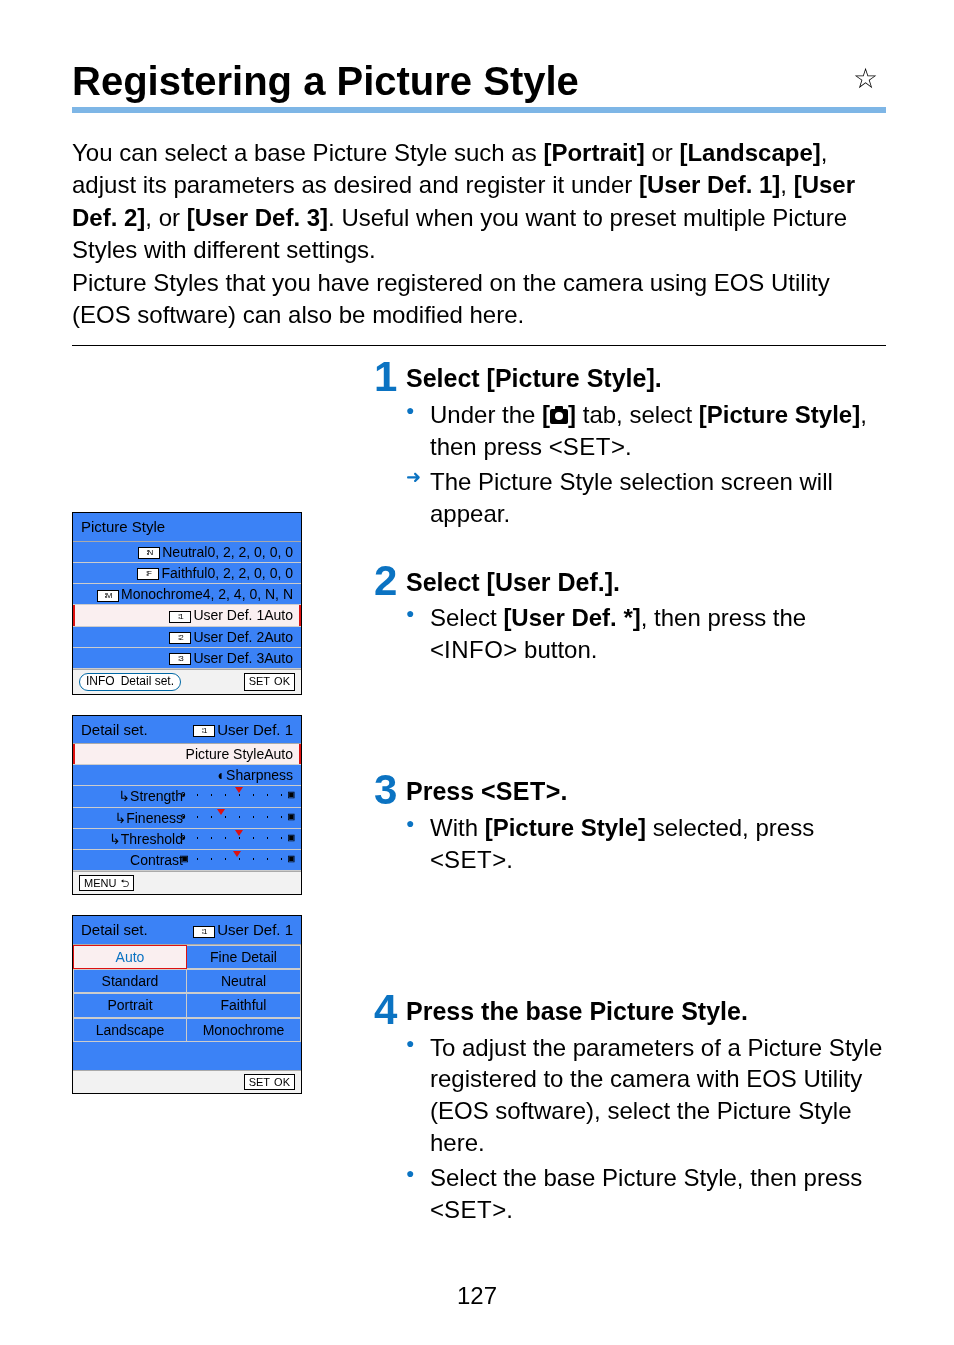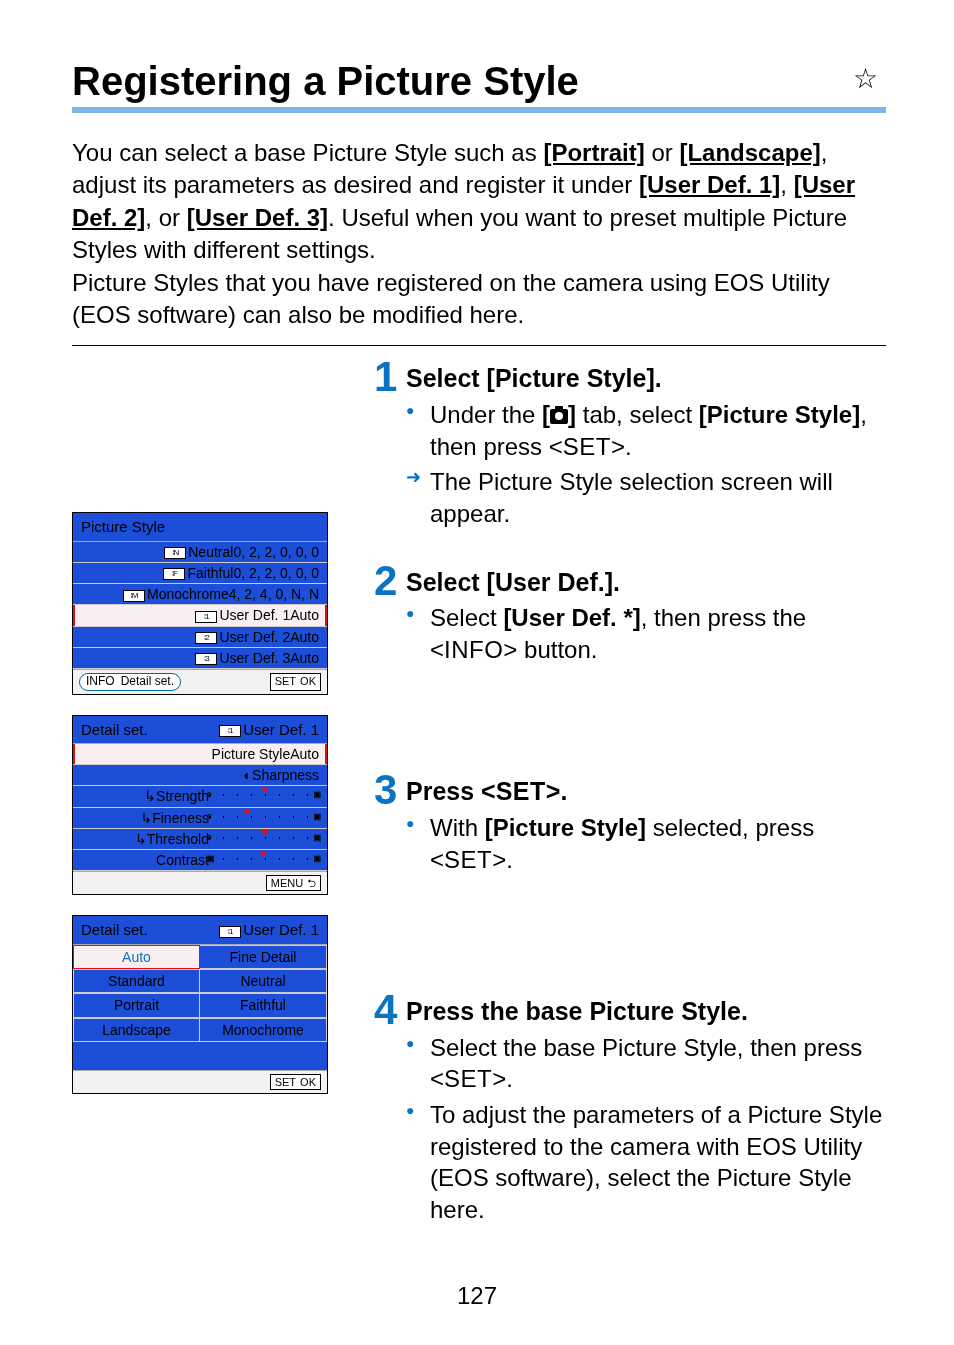--- a/index.html
+++ b/index.html
@@ -28,21 +28,21 @@
     font-size: 28px;
     font-weight: normal;
   }
   .intro {
     font-size: 24px;
     line-height: 1.35;
     padding-bottom: 14px;
     border-bottom: 1px solid #000;
     margin-bottom: 16px;
   }
-  .intro b { font-weight: bold; text-decoration: underline; }
+  .intro b { font-weight: bold; }
 
   
   .cols { display: flex; gap: 40px; }
   .left-col { width: 262px; flex: 0 0 262px; padding-top: 150px; }
   .right-col { flex: 1 1 auto; }
 
   .step { position: relative; padding-left: 32px; margin-bottom: 14px; }
   .step-num {
     position: absolute; left: 0; top: -12px;
     color: #0b73c2; font-weight: bold; font-size: 42px;
@@ -58,22 +58,22 @@
   .bullets li.arrow::before {
     content: "➜"; color: #0b73c2; font-size: 18px; top: 0;
   }
   .cam-icon { display:inline-block; width:18px; height:15px; background:#000; border-radius:2px; position:relative; vertical-align:-1px; }
   .cam-icon::before { content:""; position:absolute; left:5px; top:-3px; width:8px; height:4px; background:#000; border-radius:1px; }
   .cam-icon::after { content:""; position:absolute; left:5px; top:3px; width:8px; height:8px; background:#fff; border-radius:50%; }
   .set-txt { font-family: Arial, sans-serif; letter-spacing: 0.5px; }
 
   
   .screen {
-    width: 256px;
-    background: #1d4ed8;
+    width: 230px;
+    background: #3b82f6;
     border: 1px solid #000;
     font-size: 14px;
     font-family: Arial, sans-serif;
     margin-bottom: 20px;
   }
   .screen .hdr { padding: 4px 8px; font-size: 15px; border-bottom: 1px solid #aaa; }
   .screen .row { display:flex; justify-content:flex-end; padding:1px 8px; font-size:14px; border-bottom:1px solid #ccc; }
   .screen .row.sel { background:#faeff0; position:relative; }
   .screen .row.sel::before, .screen .row.sel::after {
     content:""; position:absolute; top:0; bottom:0; width:2px; background:#d11;
@@ -185,21 +185,21 @@
           </div>
           <div class="row">
             <span style="padding-left:20px;">↳Threshold</span>
             <span><span class="slider"><span class="end" style="left:-2px;">0</span><span class="tick" style="left:52px;"></span><span class="end" style="right:-2px;">▣</span></span></span>
           </div>
           <div class="row">
             <span style="padding-left:20px;">Contrast</span>
             <span><span class="slider"><span class="end" style="left:-2px;">▣</span><span class="tick" style="left:50px;"></span><span class="end" style="right:-2px;">▣</span></span></span>
           </div>
         </div>
-      <div class="footer" style="justify-content:flex-end;">
+      <div class="footer" style="">
         <span class="btnbox">
           <span>MENU</span>
             <span>⮌</span>
         </span>
       </div>
     </div>
 
     <div class="screen s3">
       <div class="hdr" style="display:flex;justify-content:space-between;">
         <span>Detail set.</span>
@@ -261,24 +261,24 @@
           <span>With </span><b>[Picture Style]</b><span> selected, press &lt;</span><span class="set-txt">SET</span><span>&gt;.</span>
         </li>
       </ul>
     </div>
 
     <div class="step" id="step4">
       <div class="step-num">4</div>
       <div class="step-title">Press the base Picture Style.</div>
       <ul class="bullets">
         <li>
+          <span>To adjust the parameters of a Picture Style registered to the camera with EOS Utility (EOS software), select the Picture Style here.</span>
+        </li>
+        <li>
           <span>Select the base Picture Style, then press &lt;</span><span class="set-txt">SET</span><span>&gt;.</span>
-        </li>
-        <li>
-          <span>To adjust the parameters of a Picture Style registered to the camera with EOS Utility (EOS software), select the Picture Style here.</span>
         </li>
       </ul>
     </div>
 
   </div>
 </div>
 
 <div class="page-num">127</div>
 
 </body></html>

